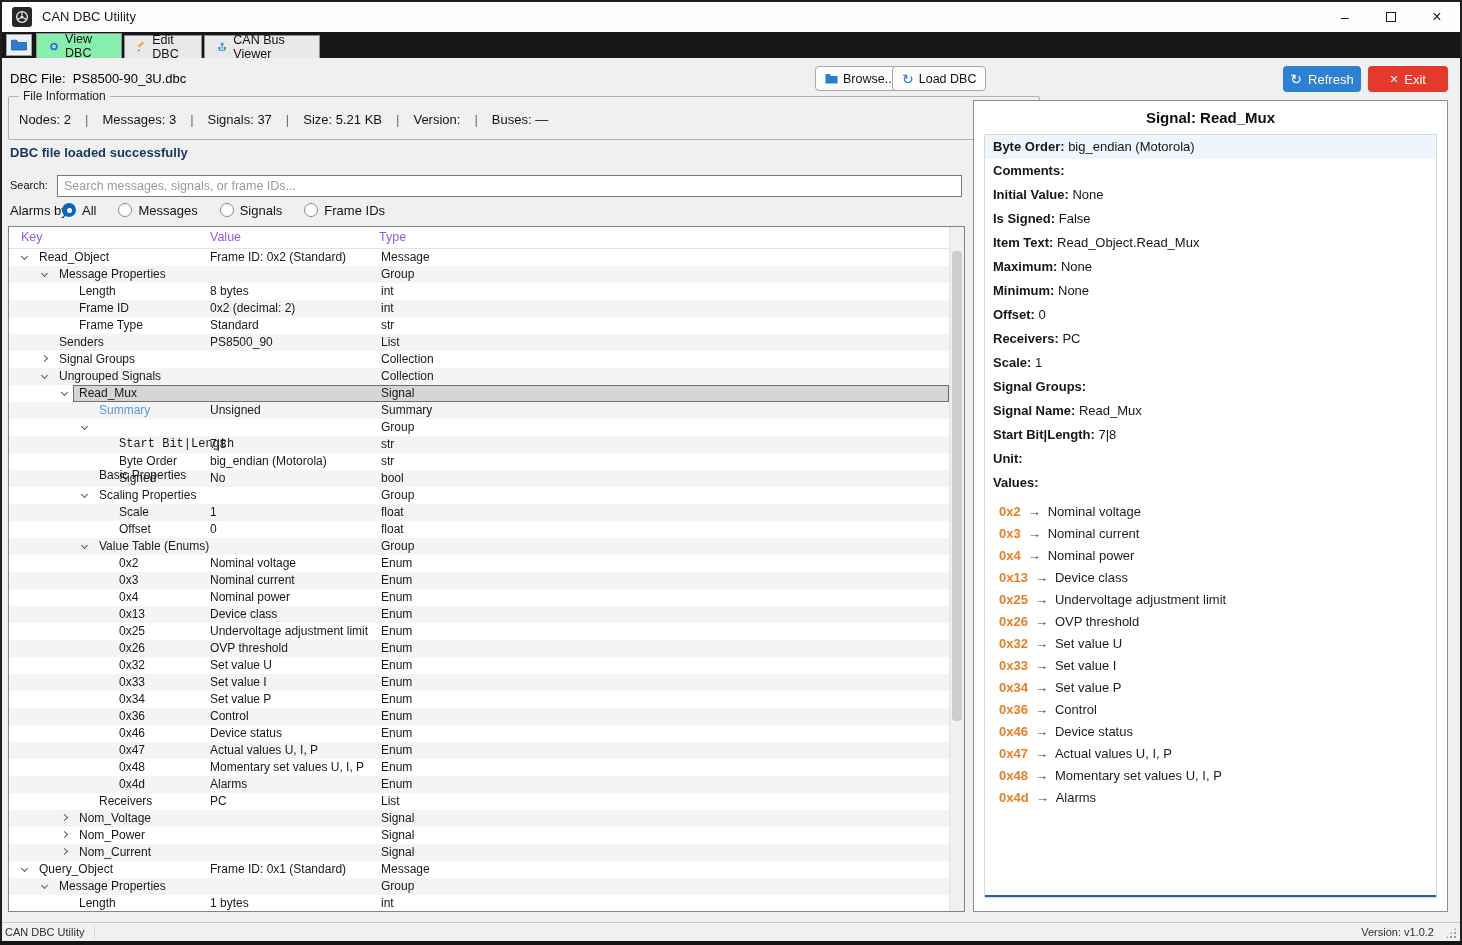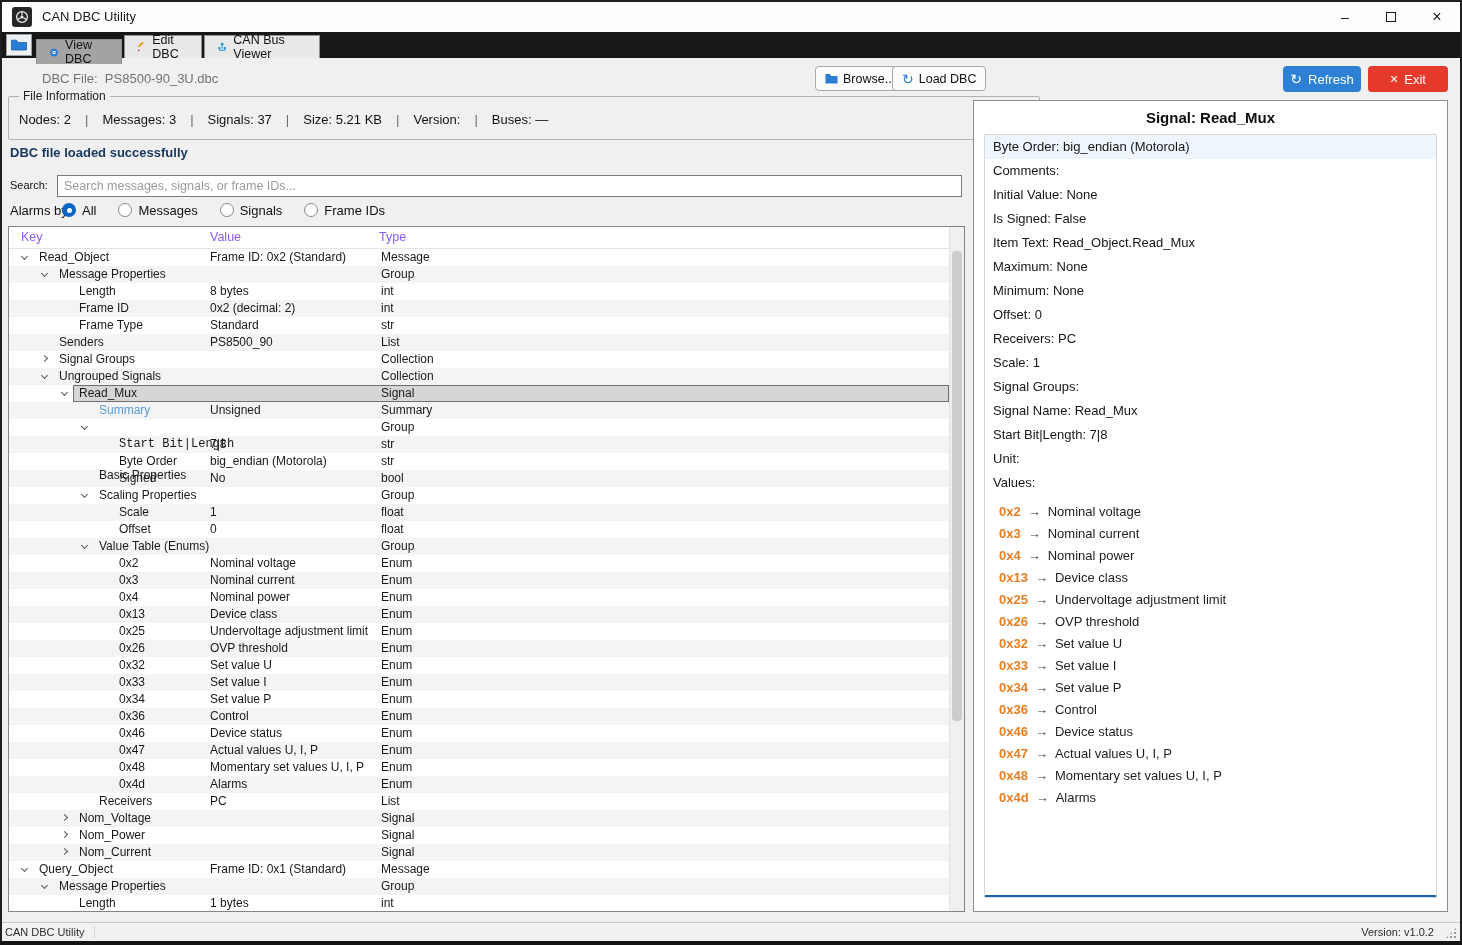--- a/index.html
+++ b/index.html
@@ -16,27 +16,27 @@
   .wctl { position:absolute; top:0; width:46px; height:30px; text-align:center; line-height:30px; color:#1a1a1a; font-size:14px; }
   .wctl.min { right:92px; }
   .wctl.max { right:46px; }
   .wctl.close { right:0; font-size:16px; }
   .maxbox { display:inline-block; width:10px; height:10px; border:1.2px solid #1a1a1a; vertical-align:middle; margin-top:-3px; }
 
   
   .tabstrip { position:absolute; left:2px; top:32px; right:2px; height:26px; background:#171717; }
   .cornerbtn { position:absolute; left:4px; top:2px; width:26px; height:22px; background:#eef1f4; border:1px solid #9aa0a6; display:flex; align-items:center; justify-content:center; }
   .tab { position:absolute; top:3px; height:23px; background:#e9e9e9; border:1px solid #8d9196; border-bottom:none; display:flex; align-items:center; gap:6px; padding:0 12px; font-size:12.5px; color:#111; }
-  .tab.active { top:7px; height:25px; background:#a3a3a3;align-items:center; }
+  .tab.active { top:1px; height:25px; background:#86efac;align-items:center; }
   .tab1 { left:34px; width:86px; }
   .tab2 { left:122px; width:78px; }
   .tab3 { left:202px; width:116px; }
 
   
-  .filelabel { position:absolute; left:10px; top:71px; font-size:13px; color:#737373;margin-left:32px; }
+  .filelabel { position:absolute; left:10px; top:71px; font-size:13px; color:#000000; }
   .btn { position:absolute; height:25px; background:#fcfcfc; border:1px solid #a9a9a9; border-radius:4px; font-size:12.5px; color:#111; display:flex; align-items:center; gap:5px; padding:0 9px; }
   .btn-browse { left:815px; top:66px; }
   .btn-load { left:892px; top:66px; }
   .bigbtn { position:absolute; top:66px; height:26px; border:none; border-radius:4px; color:#fff; font-size:13px; display:flex; align-items:center; justify-content:center; gap:6px; }
   .btn-refresh { left:1283px; width:78px; background:#2e80d4; }
   .btn-exit { left:1368px; width:80px; background:#e5392c; }
   .spin { font-size:14px; line-height:1; }
 
   
   .fileinfo { position:absolute; left:8px; top:96px; width:1032px; height:44px; border:1px solid #b2b2b2; border-radius:2px; }
@@ -72,21 +72,21 @@
   .selbg { position:absolute; top:0; bottom:0; right:0; background:#d6d6d6; border:1px solid #6f6f6f; z-index:1; }
   .vscroll { position:absolute; right:0; top:0; bottom:0; width:15px; background:#f0f0f0; border-left:1px solid #e2e2e2; }
   .vthumb { position:absolute; left:2px; right:2px; top:24px; height:470px; background:#cdcdcd; border-radius:4px; }
 
   
   .detail { position:absolute; left:973px; top:100px; width:475px; height:812px; background:#fff; border:1px solid #8b8f94; }
   .dtitle { position:absolute; left:0; right:0; top:8px; text-align:center; font-size:15px; font-weight:bold; color:#0d0d0d; }
   .dbox { position:absolute; left:10px; right:10px; top:33px; bottom:13px; border:1px solid #d8d8d8; background:#fff; overflow:hidden; }
   .dblue { position:absolute; left:0; right:0; bottom:0; height:2px; background:#1866b0; }
   .dfield { height:24px; padding:4px 8px 0 8px; font-size:13px; color:#161616; white-space:nowrap; }
-  .dfield b { font-weight:normal; }
+  .dfield b { font-weight:bold; }
   .dfield.hl { background:#eef5fc; }
   .vlist { margin-top:6px; }
   .vline { height:22px; padding:3px 0 0 14px; font-size:13px; white-space:nowrap; }
   .vcode { font-weight:bold; color:#e87e22; }
   .varr { color:#3c3c3c; margin:0 7px; }
   .vdesc { color:#1e1e1e; }
 
   
   .statusbar { position:absolute; left:2px; right:2px; top:922px; height:19px; background:#f1f1f1; border-top:1px solid #c9c9c9; font-size:11px; color:#2e2e2e; }
   .sb-left { position:absolute; left:3px; top:3px; padding-right:10px; border-right:1px solid #d6d6d6; }

